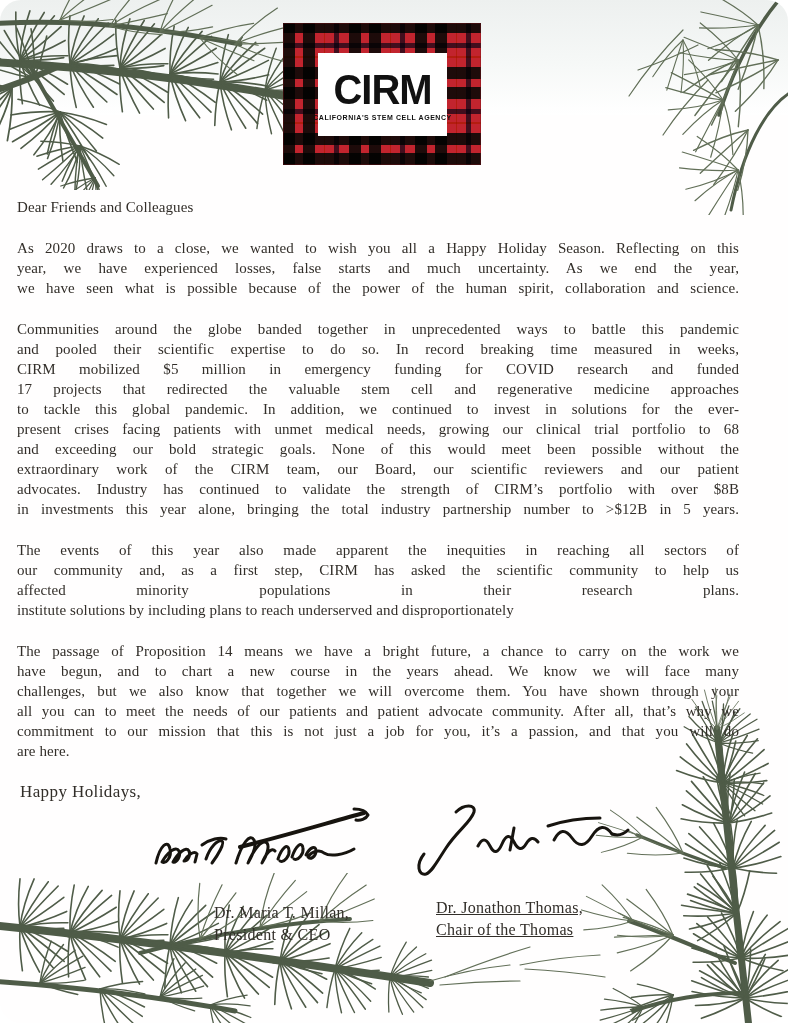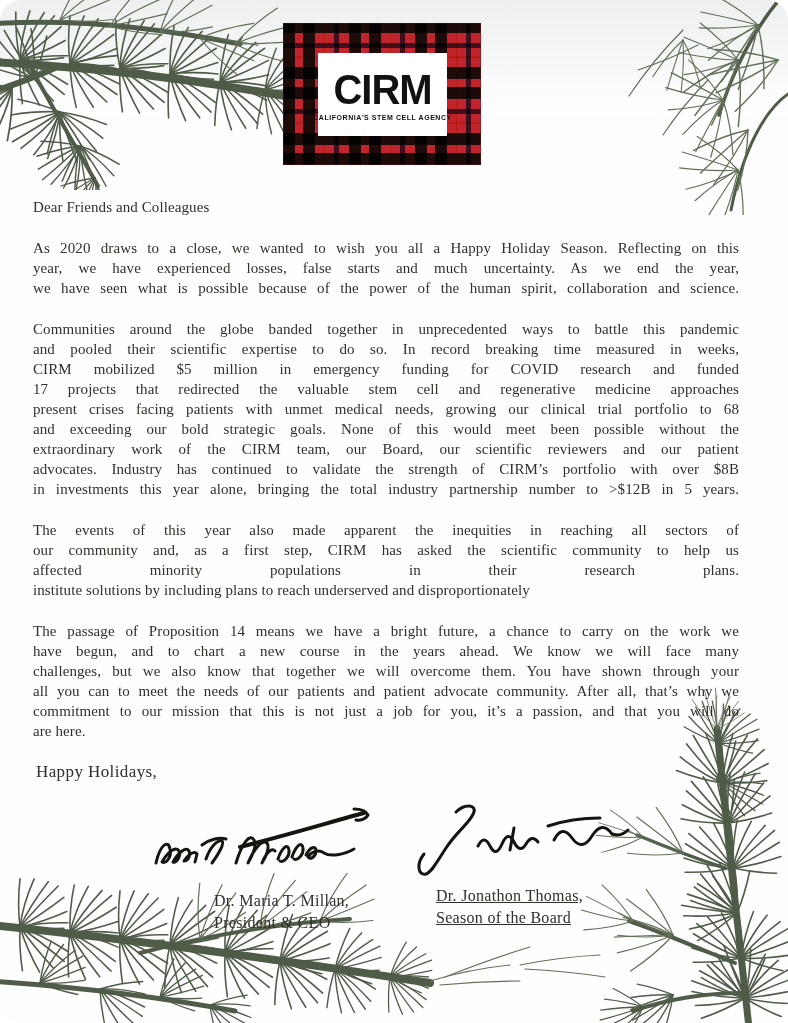--- a/index.html
+++ b/index.html
@@ -55,34 +55,34 @@
     font-weight:900;font-size:40px;line-height:1;color:var(--logo-text,#111111);
     letter-spacing:-1px;transform:scaleY(1.05);
   }
   .logo-sub{
     font-family:"Liberation Sans",sans-serif;
     font-weight:bold;font-size:7px;letter-spacing:.55px;margin-top:5px;
     color:var(--logo-text,#111111);white-space:nowrap;
   }
   
   .letter{
-    position:absolute;left:33px;right:33px;top:197px;
+    position:absolute;left:17px;right:33px;top:197px;
     font-size:15px;line-height:20px;letter-spacing:.1px;
   }
   .salutation{margin:0 0 21px 0;}
   .para{margin:0 16px 21px 0;}
   .line{text-align:justify;text-align-last:justify;}
   .para.last-left .line:last-child{text-align-last:left;}
   .closing{margin:16px 0 0 3px;font-size:17px;letter-spacing:.4px;}
   
   .sig{position:absolute;}
   .sig path{stroke:#17140f;fill:none;stroke-linecap:round;stroke-linejoin:round;}
   .sig-maria{left:148px;top:793px;}
   .sig-jonathon{left:386px;top:800px;}
-  .sig-names{position:absolute;font-size:16px;line-height:22px;letter-spacing:.3px;}
+  .sig-names{position:absolute;font-size:16px;line-height:22px;letter-spacing:.3px;margin-top:12px;}
   .names-left{left:214px;top:890px;}
   .names-right{left:436px;top:885px;text-decoration:underline;}
 </style>
 </head>
 <body>
 
 <div class="page">
 
   <div class="top-tint"></div>
 
@@ -238,20 +238,21 @@
     <div class="para">
         <div class="line">As 2020 draws to a close, we wanted to wish you all a Happy Holiday Season. Reflecting on this</div>
         <div class="line">year, we have experienced losses, false starts and much uncertainty.  As we end the year,</div>
         <div class="line">we  have seen what is possible because of the power of the human spirit, collaboration and science.</div>
       </div>
     <div class="para">
         <div class="line">Communities around the globe banded together in unprecedented ways to battle this pandemic</div>
         <div class="line">and pooled their scientific expertise to do so. In record breaking time measured in weeks,</div>
         <div class="line">CIRM mobilized $5 million in emergency funding for COVID research and funded</div>
         <div class="line">17 projects that redirected the valuable stem cell and regenerative medicine approaches</div>
+        <div class="line">to tackle this global pandemic. In addition, we continued to invest in solutions for the ever-</div>
         <div class="line">present crises facing patients with unmet medical needs, growing our clinical trial portfolio to 68</div>
         <div class="line">and exceeding our bold strategic goals. None of this would meet been possible without the</div>
         <div class="line">extraordinary work of the CIRM team, our Board, our scientific reviewers and our patient</div>
         <div class="line">advocates. Industry has continued to validate the strength of CIRM’s portfolio with over $8B</div>
         <div class="line">in investments this year alone, bringing the total industry partnership number to &gt;$12B in 5 years.</div>
       </div>
     <div class="para last-left">
         <div class="line">The events of this year also made apparent the inequities in reaching all sectors of</div>
         <div class="line">our community and, as a first step, CIRM has asked the scientific community to help us</div>
         <div class="line">affected  minority populations in their research plans.</div>
@@ -287,16 +288,16 @@
   <svg class="sig sig-jonathon" width="245" height="85" viewBox="0 0 245 85">
     <path stroke-width="3" d="M70,12 C78,4 90,4 88,12 C85,22 72,30 60,48 C52,60 46,72 40,74 C32,76 30,64 38,54"></path>
     <path stroke-width="3" d="M92,46 Q98,34 104,46 T116,44 T128,42 T140,44 T152,42"></path>
     <path stroke-width="3" d="M128,28 L124,50"></path>
     <path stroke-width="3" d="M168,40 Q176,24 186,38 T206,36 T226,34"></path>
     <path stroke-width="3" d="M162,26 C180,20 200,18 214,18"></path>
     <path stroke-width="3" d="M226,34 C232,36 238,34 242,30"></path>
   </svg>
   <div class="sig-names names-right">
     <div>Dr. Jonathon Thomas,</div>
-    <div>Season of the Board</div>
+    <div>Chair of the Thomas</div>
   </div>
 
 </div>
 
 </body></html>

